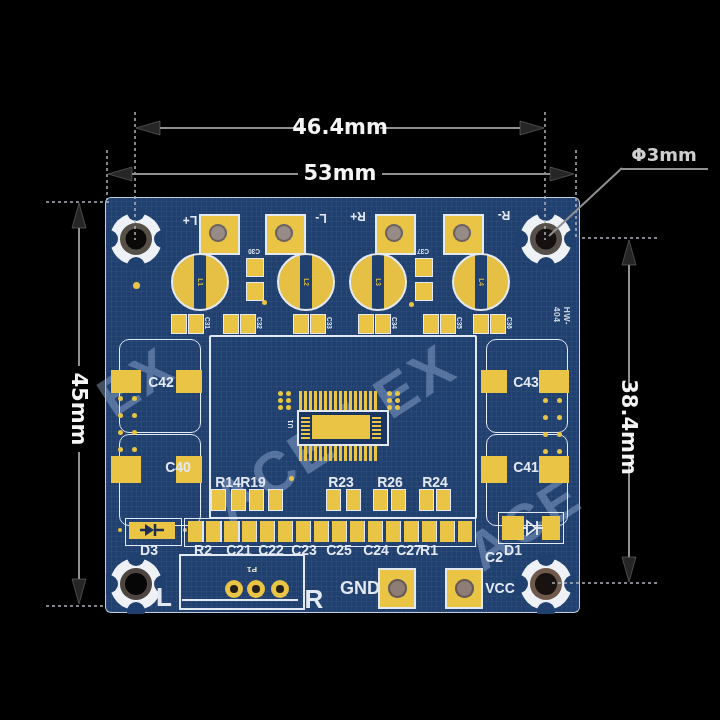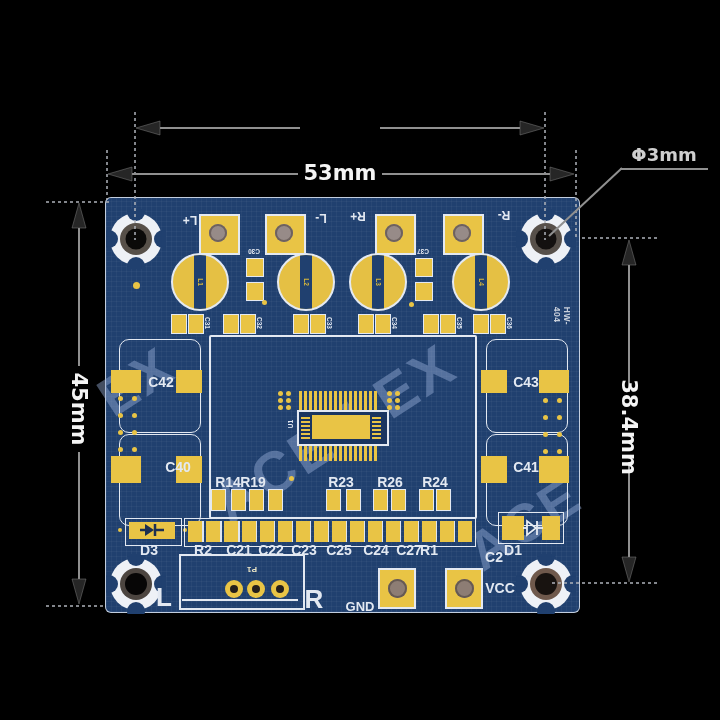--- a/index.html
+++ b/index.html
@@ -298,21 +298,21 @@
     </div>
     <div class="abs" style="left:141px;top:382px;width:18px;height:18px;border-radius:50%;background:var(--pad);">
       <div class="abs" style="left:5px;top:5px;width:8px;height:8px;border-radius:50%;background:#241f1c;"></div>
     </div>
     <div class="abs" style="left:165px;top:382px;width:18px;height:18px;border-radius:50%;background:var(--pad);">
       <div class="abs" style="left:5px;top:5px;width:8px;height:8px;border-radius:50%;background:#241f1c;"></div>
     </div>
     <div class="abs silk ctr" style="left:58px;top:399px;font-size:26px;">L</div>
     <div class="abs silk ctr" style="left:208px;top:401px;font-size:26px;">R</div>
 
-    <div class="abs silk ctr" style="left:254px;top:408px;font-size:13px;">GND</div>
+    <div class="abs silk ctr" style="left:254px;top:390px;font-size:18px;">GND</div>
     <div class="abs pad" style="left:272px;top:370px;width:34px;height:37px;border:2px solid var(--silk);">
       <div class="abs" style="left:8px;top:9px;width:19px;height:19px;border-radius:50%;background:#8d7d74;box-shadow:inset 0 0 0 2px #665a53;"></div>
     </div>
     <div class="abs pad" style="left:339px;top:370px;width:34px;height:37px;border:2px solid var(--silk);">
       <div class="abs" style="left:8px;top:9px;width:19px;height:19px;border-radius:50%;background:#8d7d74;box-shadow:inset 0 0 0 2px #665a53;"></div>
     </div>
     <div class="abs silk ctr" style="left:394px;top:390px;font-size:14px;">VCC</div>
 
     <div class="abs r90" style="left:456px;top:118px;font-size:8.5px;letter-spacing:.5px;color:#c8cfda;font-weight:700;">HW-404</div>
   </div>
@@ -348,18 +348,19 @@
       <polygon points="544,128 520,121 520,135"></polygon>
       <polygon points="108,174 132,167 132,181"></polygon>
       <polygon points="574,174 550,167 550,181"></polygon>
       <polygon points="79,203 72,228 86,228"></polygon>
       <polygon points="79,604 72,579 86,579"></polygon>
       <polygon points="629,240 622,265 636,265"></polygon>
       <polygon points="629,582 622,557 636,557"></polygon>
     </g>
   </svg>
 
+  <div class="abs dimtxt ctr" style="left:340px;top:127px;z-index:21;">46.4mm</div>
   <div class="abs dimtxt ctr" style="left:340px;top:173px;z-index:21;">53mm</div>
   <div class="abs dimtxt r90" style="left:79px;top:409px;z-index:21;">45mm</div>
   <div class="abs dimtxt r90" style="left:629px;top:427px;z-index:21;">38.4mm</div>
   <div class="abs dimtxt ctr" style="left:664px;top:154px;z-index:21;font-size:18px;color:#cfcfcf;">Φ3mm</div>
 
 </div>
 
 </body></html>

